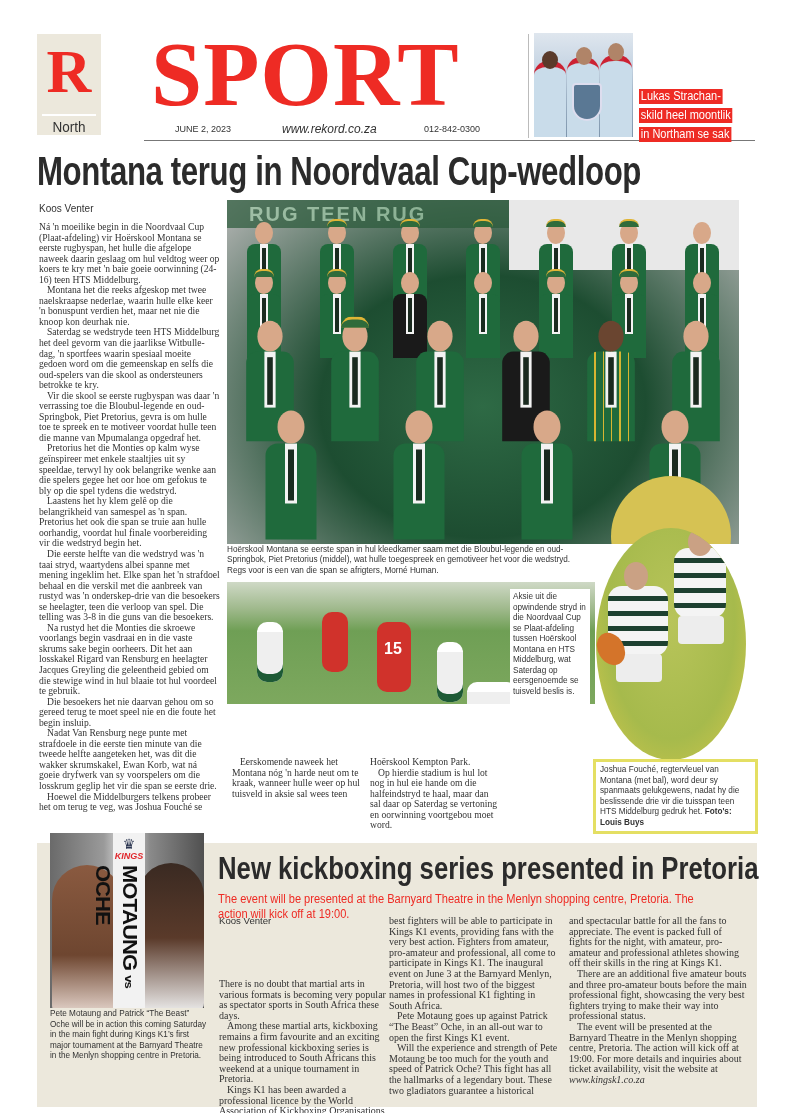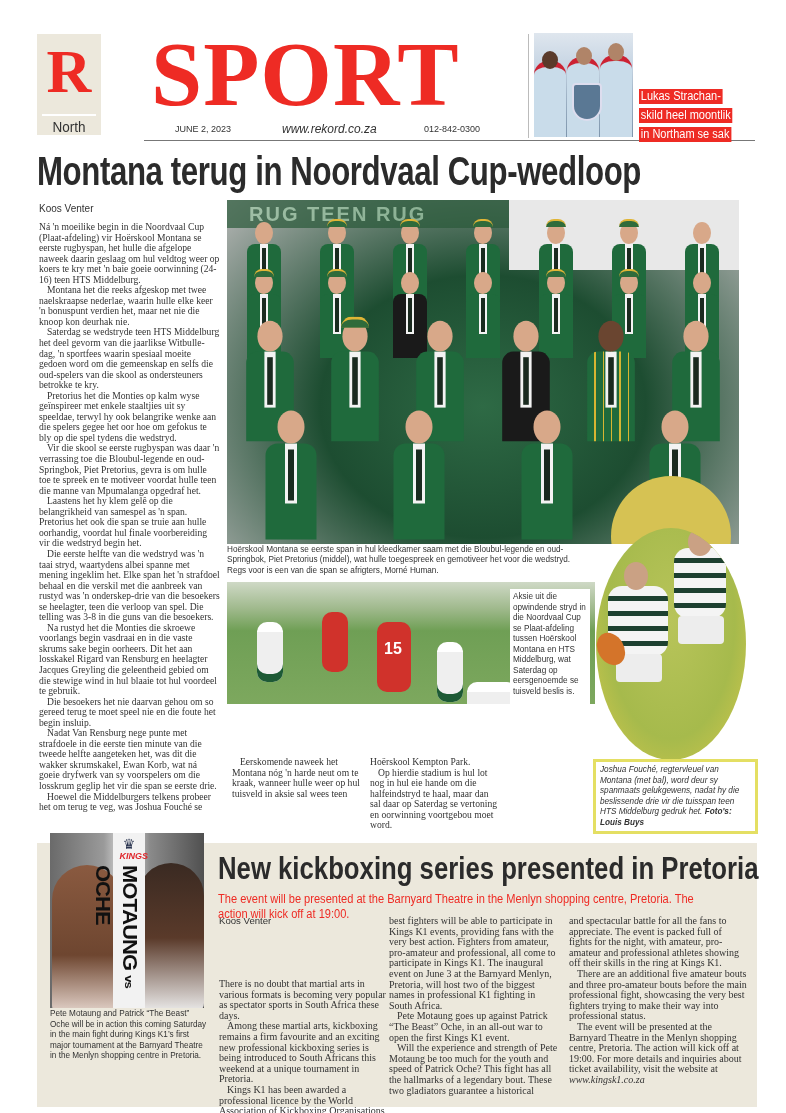--- a/index.html
+++ b/index.html
@@ -59,31 +59,31 @@
   .action-photo .pl.white { background: #efefef; border-top: 10px solid #fff; box-shadow: inset 0 -8px 0 #1d5a35; }
   .action-photo .num { position: absolute; color: #fff; font-family: "Liberation Sans", sans-serif; font-weight: bold; font-size: 16px; }
   .action-caption { position: absolute; left: 510px; top: 589px; width: 80px; height: 162px; background: #fff; padding: 3px; font-family: "Liberation Sans", sans-serif; font-size: 8.2px; line-height: 10.5px; color: #333; }
 
   .oval-photo { position: absolute; left: 590px; top: 528px; width: 160px; height: 236px; overflow: hidden; }
   .oval-photo .oval { position: absolute; left: 6px; top: 0; width: 150px; height: 232px; border-radius: 50%; background: radial-gradient(ellipse at 50% 40%, #b8c45a 0%, #a6ba4c 60%, #d6c94a 100%); overflow: hidden; }
   .oval-photo .jersey { position: absolute; width: 60px; height: 70px; background: repeating-linear-gradient(180deg, #f4f4f4 0 10px, #1d4030 10px 15px); border-radius: 14px; }
   .oval-photo .head { position: absolute; width: 24px; height: 28px; border-radius: 50%; background: #caa184; }
   .oval-photo .shorts { position: absolute; width: 46px; height: 28px; background: #ededed; border-radius: 4px; }
   .oval-photo .ball { position: absolute; width: 26px; height: 34px; border-radius: 50%; background: #d4742a; transform: rotate(-30deg); }
-  .oval-caption { position: absolute; left: 593px; top: 759px; width: 165px; height: 75px; border: 3px solid #e4df63; background: #fff; padding: 3px 4px; font-family: "Liberation Sans", sans-serif; font-size: 8.2px; line-height: 10.6px; color: #333; font-style: italic; }
+  .oval-caption { position: absolute; left: 593px; top: 759px; width: 165px; height: 75px; border: 3px solid #e4df63; background: #fff; padding: 3px 4px; font-family: "Liberation Sans", sans-serif; font-size: 8.2px; line-height: 10.6px; color: #333; }
   .oval-caption b { font-weight: bold; }
 
   
   .kb-box { position: absolute; left: 37px; top: 843px; width: 720px; height: 264px; background: #ece8dc; }
   .kb-poster { position: absolute; left: 50px; top: 833px; width: 154px; height: 175px; overflow: hidden;
     background: linear-gradient(90deg, #6a6a6a 0%, #9a9a9a 35%, #e8e8e8 50%, #8a8a8a 65%, #505050 100%); }
   .kb-poster .f1 { position: absolute; left: 2px; top: 32px; width: 70px; height: 150px; border-radius: 35px 35px 10px 10px; background: linear-gradient(180deg,#8a5a40 0%, #6e4630 60%, #e8d8d0 100%); }
   .kb-poster .f2 { position: absolute; right: 0; top: 30px; width: 66px; height: 150px; border-radius: 33px 33px 10px 10px; background: linear-gradient(180deg,#3a2a22 0%, #5a3a2a 50%, #eee 100%); }
   .kb-poster .strip { position: absolute; left: 63px; top: 0; width: 32px; height: 175px; background: #f2f2f2; }
-  .kb-poster .kings { position: absolute; left: 60px; top: 18px; width: 38px; text-align: right; color: #e0262b; font-family: "Liberation Sans", sans-serif; font-style: italic; font-weight: bold; font-size: 9px; }
+  .kb-poster .kings { position: absolute; left: 60px; top: 18px; width: 38px; text-align: center; color: #e0262b; font-family: "Liberation Sans", sans-serif; font-style: italic; font-weight: bold; font-size: 9px; }
   .kb-poster .crown { position: absolute; left: 66px; top: 3px; width: 26px; text-align: center; color: #2a3550; font-size: 14px; }
   .kb-poster .vs { position: absolute; left: 64px; top: 32px; width: 30px; height: 140px; writing-mode: vertical-rl; font-family: "Liberation Sans", sans-serif; font-weight: bold; font-size: 22px; color: #111; letter-spacing: -1px; line-height: 30px; transform: scaleX(0.9); }
   .kb-poster .vs small { font-size: 13px; }
   .kb-poster-caption { position: absolute; left: 50px; top: 1009px; width: 160px; font-family: "Liberation Sans", sans-serif; font-size: 8.2px; line-height: 10.6px; color: #333; }
 
   .kb-headline { position: absolute; left: 218px; top: 851px; font-family: "Liberation Sans", sans-serif; font-size: 31px; color: #2b2b2b; line-height: 36px; transform-origin: left; transform: scaleX(0.83); white-space: nowrap; }
   .kb-standfirst { position: absolute; left: 218px; top: 872px; width: 532px; margin-top: 20px; font-family: "Liberation Sans", sans-serif; font-size: 12.3px; line-height: 14.5px; color: #ee2b24; transform-origin: left; transform: scaleX(0.9); }
   .kb-byline { position: absolute; left: 219px; top: 915px; font-family: "Liberation Sans", sans-serif; font-size: 9.6px; color: #333; }
   .kb-col { position: absolute; font-family: "Liberation Serif", serif; font-size: 10px; line-height: 10.6px; color: #333; }
   .kb-col p { text-indent: 8px; }
@@ -123,22 +123,22 @@
   <span>in Northam se sak</span>
 </div>
 
 <h1 class="headline">Montana terug in Noordvaal Cup-wedloop</h1>
 <div class="byline">Koos Venter</div>
 
 <div class="col col1">
   <p class="first">Ná 'n moeilike begin in die Noordvaal Cup (Plaat-afdeling) vir Hoërskool Montana se eerste rugbyspan, het hulle die afgelope naweek daarin geslaag om hul veldtog weer op koers te kry met 'n baie goeie oorwinning (24-16) teen HTS Middelburg.</p>
   <p>Montana het die reeks afgeskop met twee naelskraapse nederlae, waarin hulle elke keer 'n bonuspunt verdien het, maar net nie die knoop kon deurhak nie.</p>
   <p>Saterdag se wedstryde teen HTS Middelburg het deel gevorm van die jaarlikse Witbulle-dag, 'n sportfees waarin spesiaal moeite gedoen word om die gemeenskap en selfs die oud-spelers van die skool as ondersteuners betrokke te kry.</p>
+  <p>Vir die skool se eerste rugbyspan was daar 'n verrassing toe die Bloubul-legende en oud-Springbok, Piet Pretorius, gevra is om hulle toe te spreek en te motiveer voordat hulle teen die manne van Mpumalanga opgedraf het.</p>
   <p>Pretorius het die Monties op kalm wyse geïnspireer met enkele staaltjies uit sy speeldae, terwyl hy ook belangrike wenke aan die spelers gegee het oor hoe om gefokus te bly op die spel tydens die wedstryd.</p>
-  <p>Vir die skool se eerste rugbyspan was daar 'n verrassing toe die Bloubul-legende en oud-Springbok, Piet Pretorius, gevra is om hulle toe te spreek en te motiveer voordat hulle teen die manne van Mpumalanga opgedraf het.</p>
   <p>Laastens het hy klem gelê op die belangrikheid van samespel as 'n span. Pretorius het ook die span se truie aan hulle oorhandig, voordat hul finale voorbereiding vir die wedstryd begin het.</p>
   <p>Die eerste helfte van die wedstryd was 'n taai stryd, waartydens albei spanne met mening ingeklim het. Elke span het 'n strafdoel behaal en die verskil met die aanbreek van rustyd was 'n onderskep-drie van die besoekers se heelagter, teen die verloop van spel. Die telling was 3-8 in die guns van die besoekers.</p>
   <p>Na rustyd het die Monties die skroewe voorlangs begin vasdraai en in die vaste skrums sake begin oorheers. Dit het aan losskakel Rigard van Rensburg en heelagter Jacques Greyling die geleentheid gebied om die stewige wind in hul blaaie tot hul voordeel te gebruik.</p>
   <p>Die besoekers het nie daarvan gehou om so gereed terug te moet speel nie en die foute het begin insluip.</p>
   <p>Nadat Van Rensburg nege punte met strafdoele in die eerste tien minute van die tweede helfte aangeteken het, was dit die wakker skrumskakel, Ewan Korb, wat ná goeie dryfwerk van sy voorspelers om die losskrum geglip het vir die span se eerste drie.</p>
   <p>Hoewel die Middelburgers telkens probeer het om terug te veg, was Joshua Fouché se</p>
 </div>
 
 <div class="team-photo">
   <div class="banner">RUG TEEN RUG</div>

